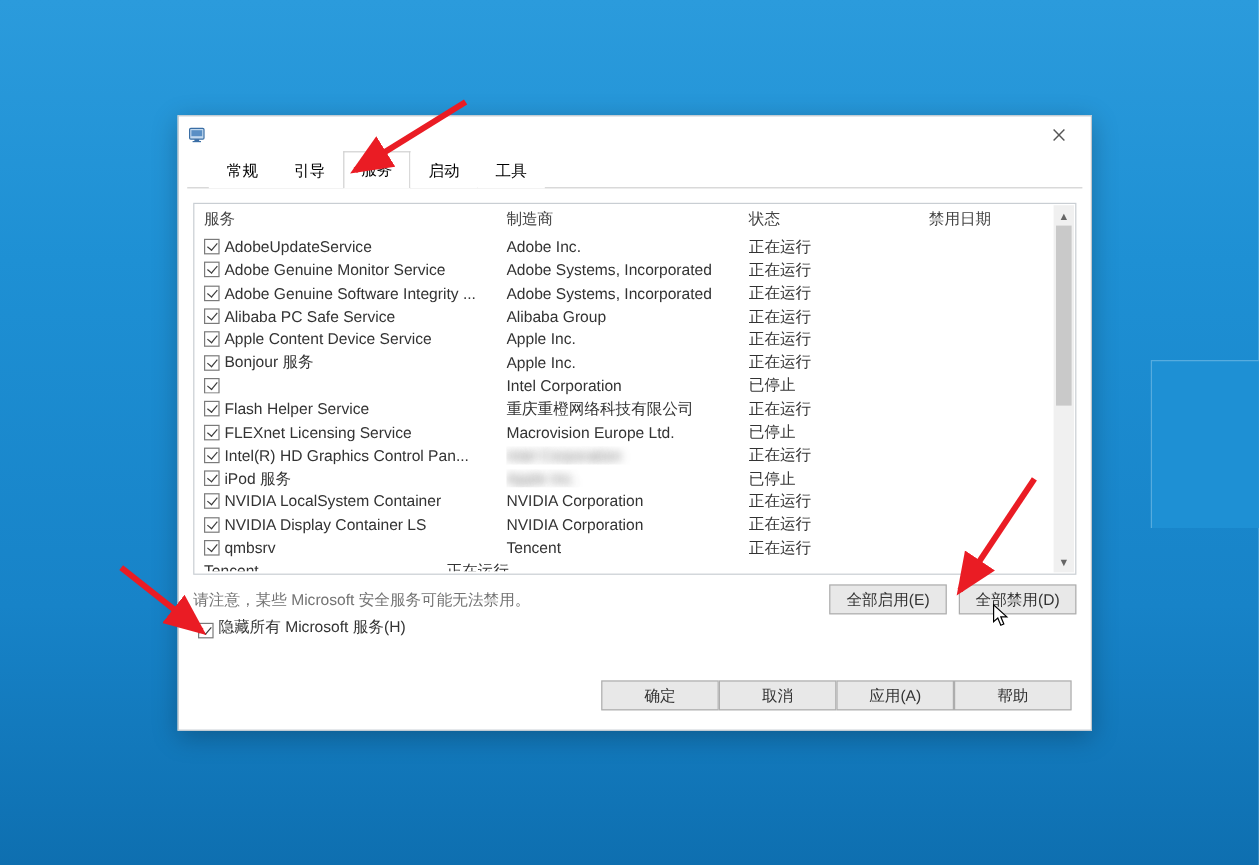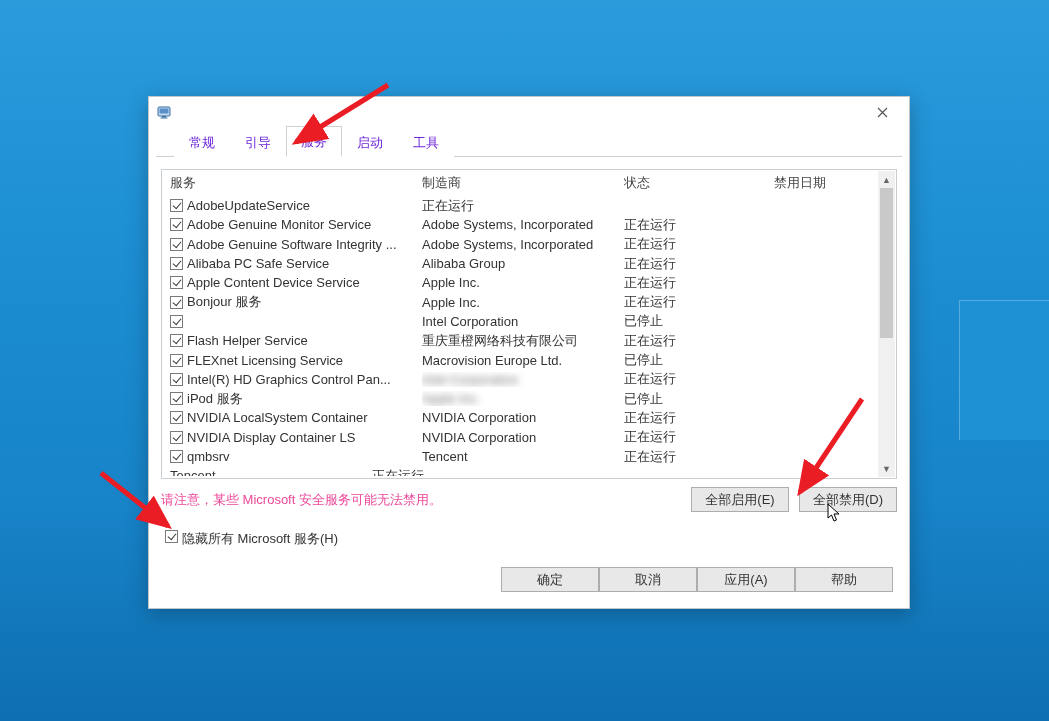--- a/index.html
+++ b/index.html
@@ -63,21 +63,21 @@
       align-items: flex-end;
       padding-left: 18px;
       height: 30px;
       border-bottom: 1px solid #d0d0d0;
       background: #fff;
       margin: 0 7px;
     }
     .tab {
       padding: 6px 14px 5px 14px;
       font-size: 13px;
-      color: #6d28d9;
+      color: #000000;
       cursor: pointer;
       border: 1px solid transparent;
       border-bottom: none;
       position: relative;
       top: 1px;
       background: #fff;
     }
     .tab.active {
       border: 1px solid #d0d0d0;
       border-bottom: 1px solid #fff;
@@ -162,44 +162,44 @@
       background: #c9c9c9;
     }
     .note-row {
       margin-top: 8px;
       display: flex;
       align-items: center;
     }
     .note-text {
       flex: 1;
       font-size: 13px;
-      color: #ec4899;
+      color: #737373;
     }
     .btn-row {
       display: flex;
       gap: 10px;
     }
     .winbtn {
       min-width: 98px;
       height: 25px;
       border: 1px solid #adadad;
       background: #e8e8e8;
       color: #333;
       font-size: 13px;
       padding: 0 12px;
       cursor: pointer;
       display: flex;
       align-items: center;
       justify-content: center;
       text-align: center;
     }
     .hide-ms-row {
-      margin-top: 18px;
-      display: flex;
-      align-items: flex-start;
+      margin-top: 2px;
+      display: flex;
+      align-items: flex-end;
       padding-left: 4px;
     }
     .hide-ms-row label { font-size: 13px; color: #333; cursor: pointer; }
     .dialog-footer {
       position: absolute;
       bottom: 16px;
       right: 16px;
       display: flex;
     }
     .arrow {
@@ -252,20 +252,21 @@
         <div class="col-mfr">制造商</div>
         <div class="col-status">状态</div>
         <div class="col-date">禁用日期</div>
       </div>
       <div class="list-body" id="list-body">
           <div class="row">
             <div class="col-service">
               <span class="chk on"></span>
               <span>AdobeUpdateService</span>
             </div>
+            <div class="col-mfr">Adobe Inc.</div>
             <div class="col-status">正在运行</div>
             <div class="col-date"></div>
           </div>
           <div class="row">
             <div class="col-service">
               <span class="chk on"></span>
               <span>Adobe Genuine Monitor Service</span>
             </div>
             <div class="col-mfr">Adobe Systems, Incorporated</div>
             <div class="col-status">正在运行</div>

